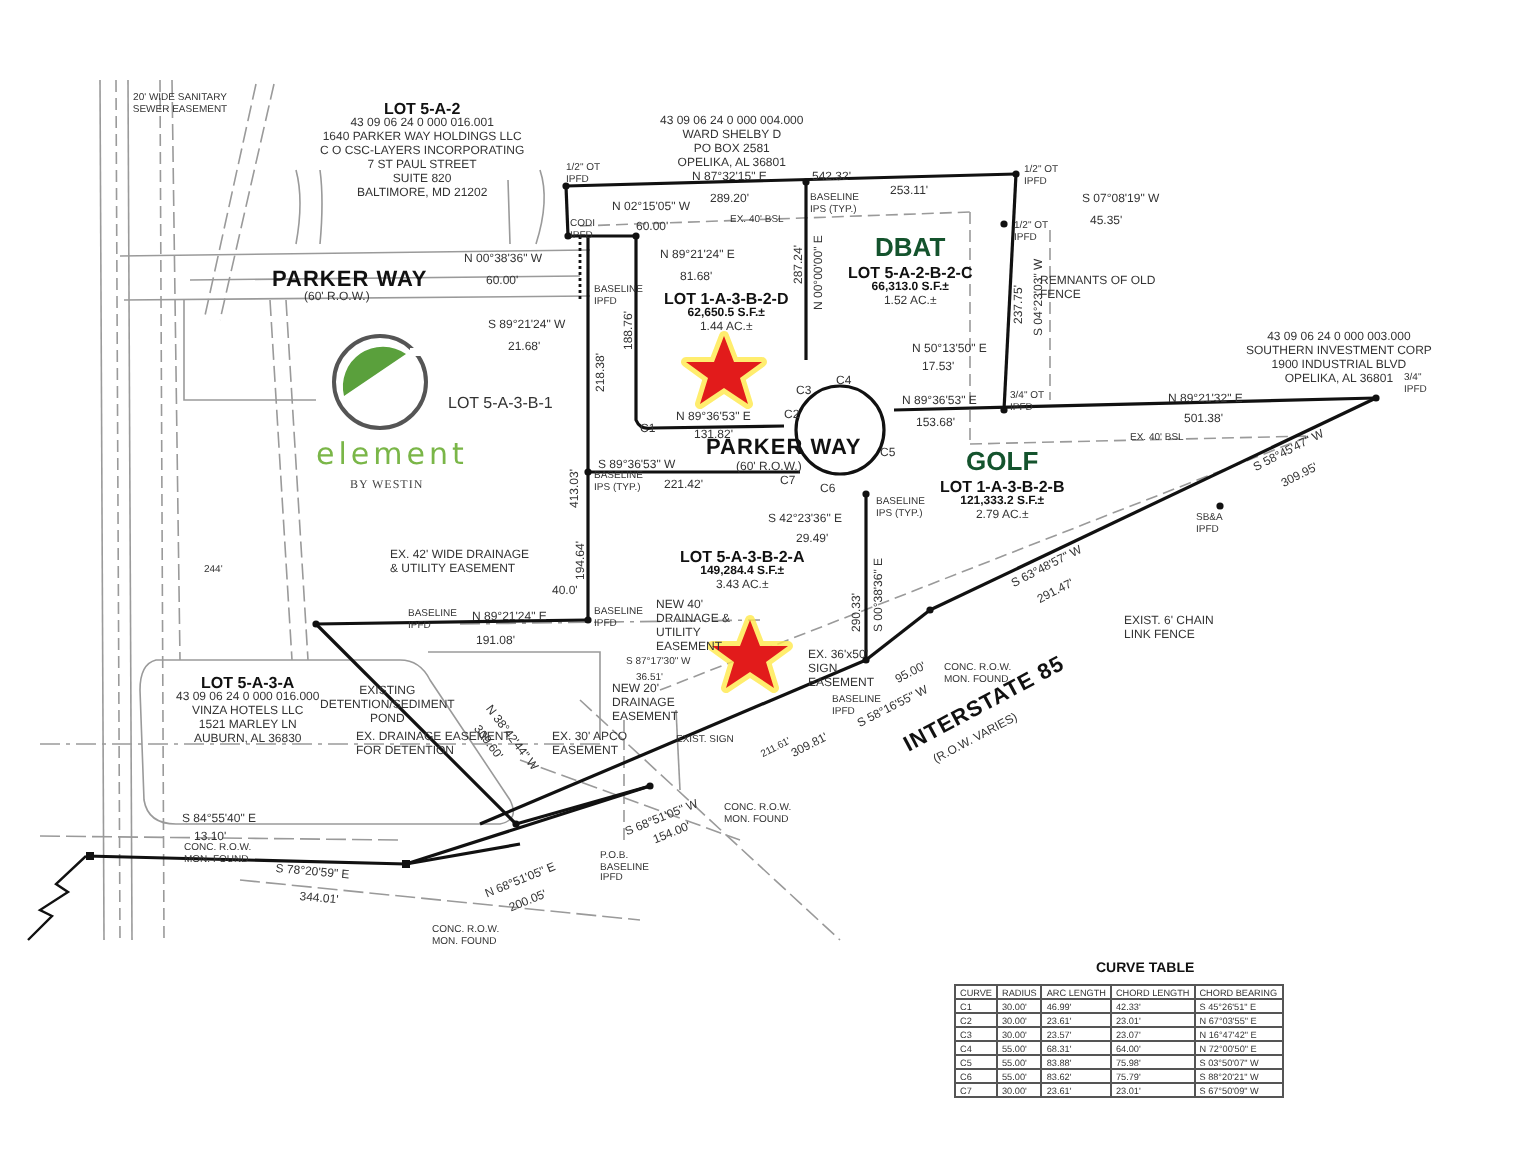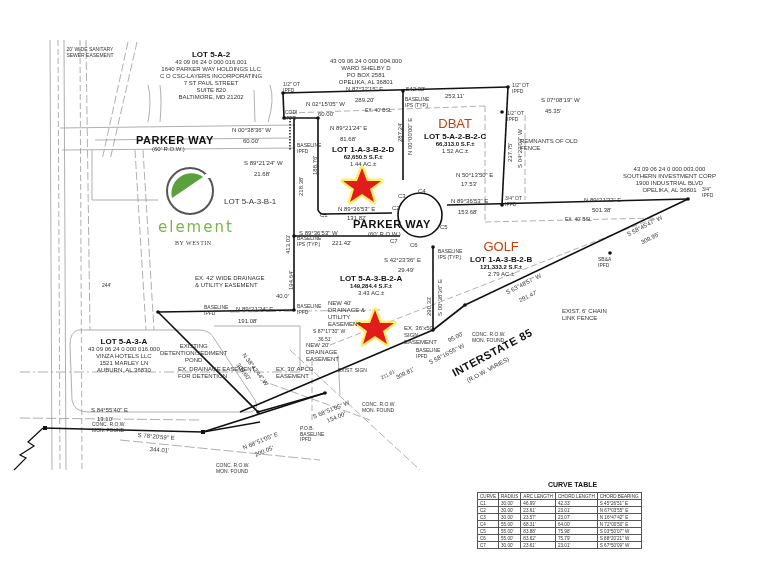--- a/index.html
+++ b/index.html
@@ -3,21 +3,21 @@
 <meta charset="utf-8">
 <style>
   html,body{margin:0;padding:0;background:#fff;}
   body{width:761px;height:588px;overflow:hidden;position:relative;font-family:"Liberation Sans",sans-serif;color:#222;}
   #map{position:absolute;left:0;top:0;width:761px;height:588px;}
   .t{position:absolute;white-space:nowrap;line-height:1.1;color:#333;}
   .s5{font-size:5px;}
   .s6{font-size:6px;}
   .s8{font-size:8px;text-align:center;}
   .b{font-weight:bold;color:#111;}
-  .green{color:#c2410c;font-weight:normal;font-size:13px;}
+  .green{color:#14532d;font-weight:bold;font-size:13px;}
   .lot{font-weight:bold;font-size:8px;color:#111;}
   .road{font-weight:bold;font-size:11px;color:#111;letter-spacing:0.5px;}
   .block{position:absolute;text-align:center;line-height:1.15;color:#333;font-size:6px;}
   .elogo-word{position:absolute;font-family:"DejaVu Sans",sans-serif;color:#7ab648;font-size:15px;letter-spacing:2px;}
   .elogo-by{position:absolute;font-family:"Liberation Serif",serif;color:#444;font-size:6px;letter-spacing:0.5px;}
   table.curve{position:absolute;left:477px;top:492px;border-collapse:collapse;font-size:4.6px;color:#333;}
   table.curve td,table.curve th{border:0.6px solid #555;padding:0 2px;height:6px;font-weight:normal;text-align:left;}
   .ctitle{position:absolute;left:548px;top:481px;font-weight:bold;font-size:7px;color:#111;}
 </style>
 </head>
@@ -171,21 +171,21 @@
   <div class="s6">1.44 AC.±</div>
 </div>
 
 <div class="block" style="left:424px;top:117px;">
   <div class="green">DBAT</div>
   <div class="lot">LOT 5-A-2-B-2-C</div>
   <div class="s6 b">66,313.0 S.F.±</div>
   <div class="s6">1.52 AC.±</div>
 </div>
 
-<div class="block" style="left:470px;top:240px;">
+<div class="block" style="left:470px;top:224px;">
   <div class="green">GOLF</div>
   <div class="lot">LOT 1-A-3-B-2-B</div>
   <div class="s6 b">121,333.2 S.F.±</div>
   <div class="s6">2.79 AC.±</div>
 </div>
 
 <div class="block" style="left:340px;top:274px;">
   <div class="lot">LOT 5-A-3-B-2-A</div>
   <div class="s6 b">149,284.4 S.F.±</div>
   <div class="s6">3.43 AC.±</div>

